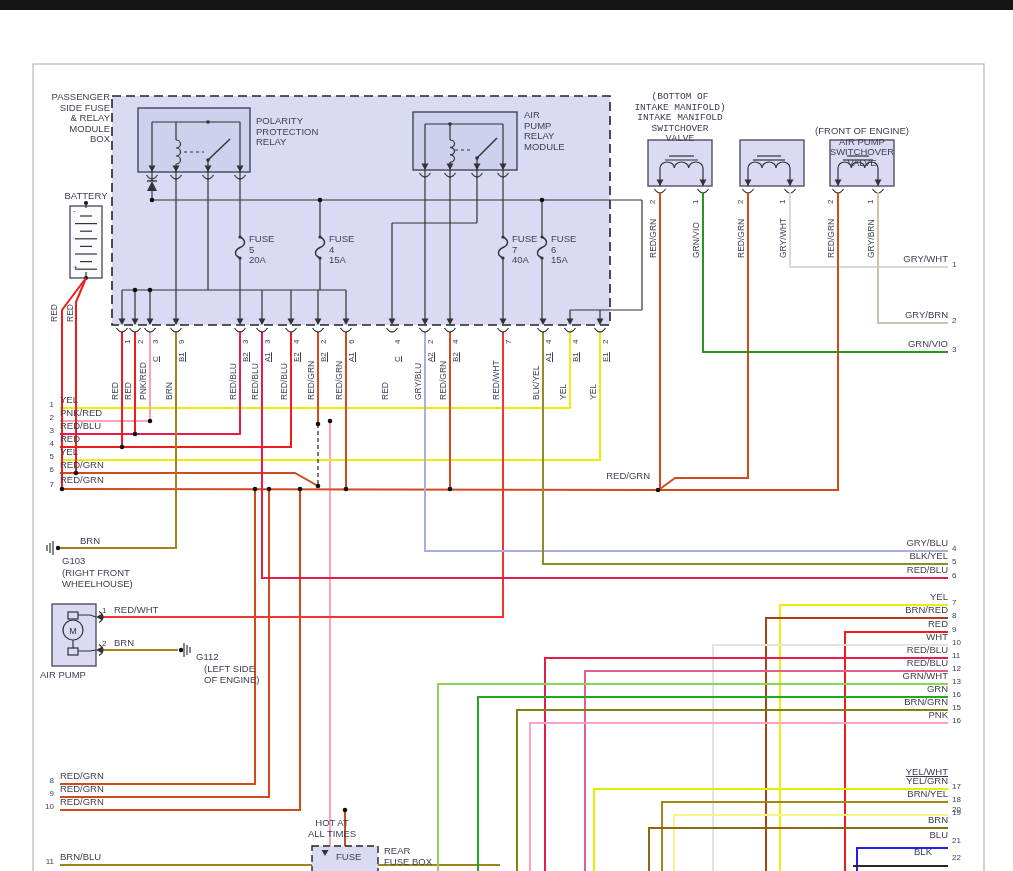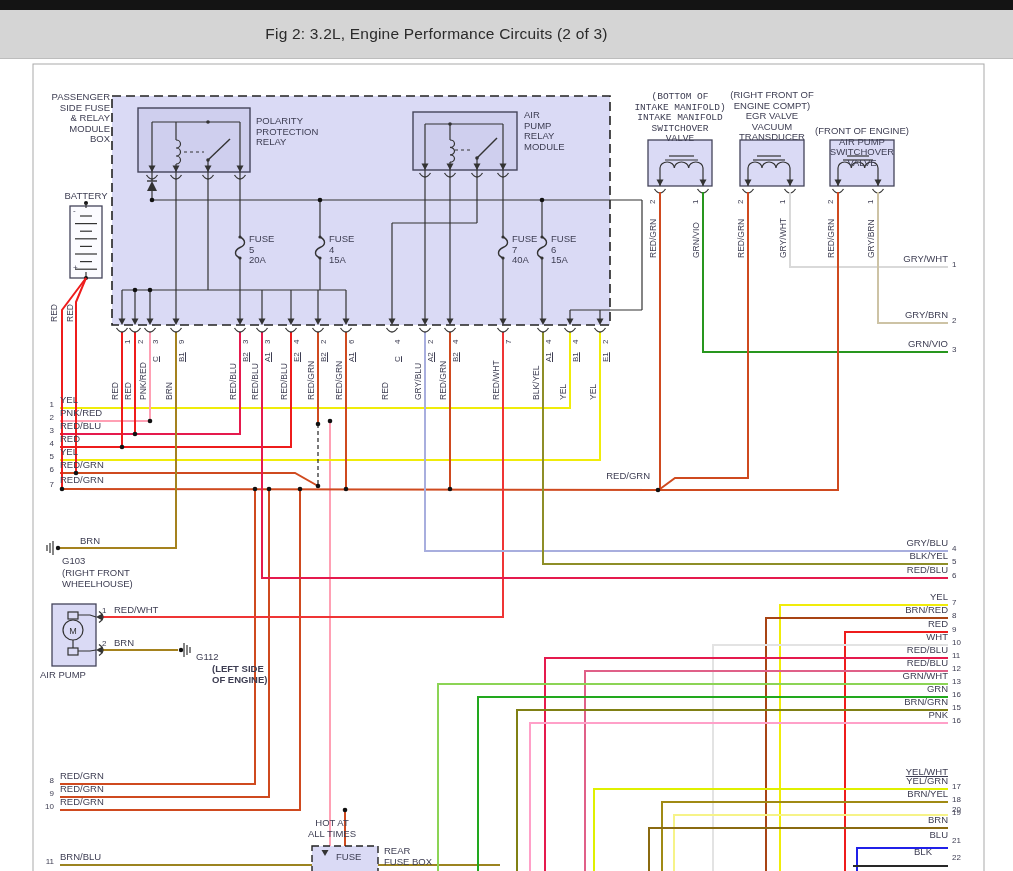--- a/index.html
+++ b/index.html
@@ -17,23 +17,20 @@
   .vlabel{position:absolute;font-size:8.5px;color:#3d3d52;white-space:pre;z-index:5;
           transform:rotate(-90deg);transform-origin:0 0;}
   .num{font-size:8px;color:#3d3d52;}
   .conn{text-decoration:underline;}
 </style>
 </head>
 <body>
 
 <div id="screen">
   <div id="topstrip"></div>
-  <div id="titlebar">
-    <div class="t">Fig 2: 3.2L, Engine Performance Circuits (2 of 3)</div>
-  </div>
   <div id="diagram">
     <svg id="wiresvg" width="1013" height="813" viewBox="0 58 1013 813">
         <rect x="33" y="64" width="951" height="820" fill="none" stroke="#a9a9a9" stroke-width="1"></rect>
         <rect x="112" y="96" width="498" height="229" fill="#dadaf5" stroke="#222" stroke-width="1.6" stroke-dasharray="9 5"></rect>
         <rect x="138" y="108" width="112" height="64" fill="#cfcfee" stroke="#44445a" stroke-width="1.4"></rect>
         <rect x="413" y="112" width="104" height="58" fill="#cfcfee" stroke="#44445a" stroke-width="1.4"></rect>
         <path d="M152 122 L240 122" fill="none" stroke="#333333" stroke-width="1.2"></path>
         <path d="M152 122 L152 172" fill="none" stroke="#333333" stroke-width="1.2"></path>
         <path d="M176 122 L176 140" fill="none" stroke="#333333" stroke-width="1.2"></path>
         <path d="M176 164 L176 172" fill="none" stroke="#333333" stroke-width="1.2"></path>
@@ -306,40 +303,35 @@
 40A</div>
     <div class="lbl" style="left:551px;top:176px;">FUSE
 6
 15A</div>
     <div class="lbl ctr" style="left:56px;top:133px;width:60px;">BATTERY</div>
     <div class="lbl ctr" style="left:615px;top:34px;width:130px;font-family:Liberation Mono, monospace;">(BOTTOM OF
 INTAKE MANIFOLD)
 INTAKE MANIFOLD
 SWITCHOVER
 VALVE</div>
-    <div class="lbl ctr" style="left:707px;top:32px;width:130px;">(RIGHT FRONT OF
-ENGINE COMPT)
-EGR VALVE
-VACUUM
-TRANSDUCER</div>
     <div class="lbl ctr" style="left:797px;top:44px;width:130px;margin-top:24px;">(FRONT OF ENGINE)
 AIR PUMP
 SWITCHOVER
 VALVE</div>
     <div class="lbl" style="left:80px;top:478px;">BRN</div>
     <div class="lbl" style="left:62px;top:498px;">G103</div>
     <div class="lbl" style="left:62px;top:510px;">(RIGHT FRONT
 WHEELHOUSE)</div>
     <div class="lbl" style="left:40px;top:612px;">AIR PUMP</div>
     <div class="lbl num" style="left:102px;top:548px;">1</div>
     <div class="lbl" style="left:114px;top:547px;">RED/WHT</div>
     <div class="lbl num" style="left:102px;top:581px;">2</div>
     <div class="lbl" style="left:114px;top:580px;">BRN</div>
     <div class="lbl" style="left:196px;top:594px;">G112</div>
-    <div class="lbl" style="left:212px;top:606px;font-weight:bold;">(LEFT SIDE
+    <div class="lbl" style="left:204px;top:606px;">(LEFT SIDE
 OF ENGINE)</div>
     <div class="lbl rt" style="left:566px;top:413px;width:84px;">RED/GRN</div>
     <div class="lbl ctr" style="left:294px;top:760px;width:76px;">HOT AT
 ALL TIMES</div>
     <div class="lbl" style="left:336px;top:794px;">FUSE</div>
     <div class="lbl" style="left:384px;top:788px;">REAR
 FUSE BOX</div>
   <div class="lbl num" style="left: 73px; top: 148px;">-</div>
       <div class="lbl num" style="left: 73px; top: 205px;">+</div>
       <div class="vlabel num" style="left: 648px; top: 146px;">2</div>

